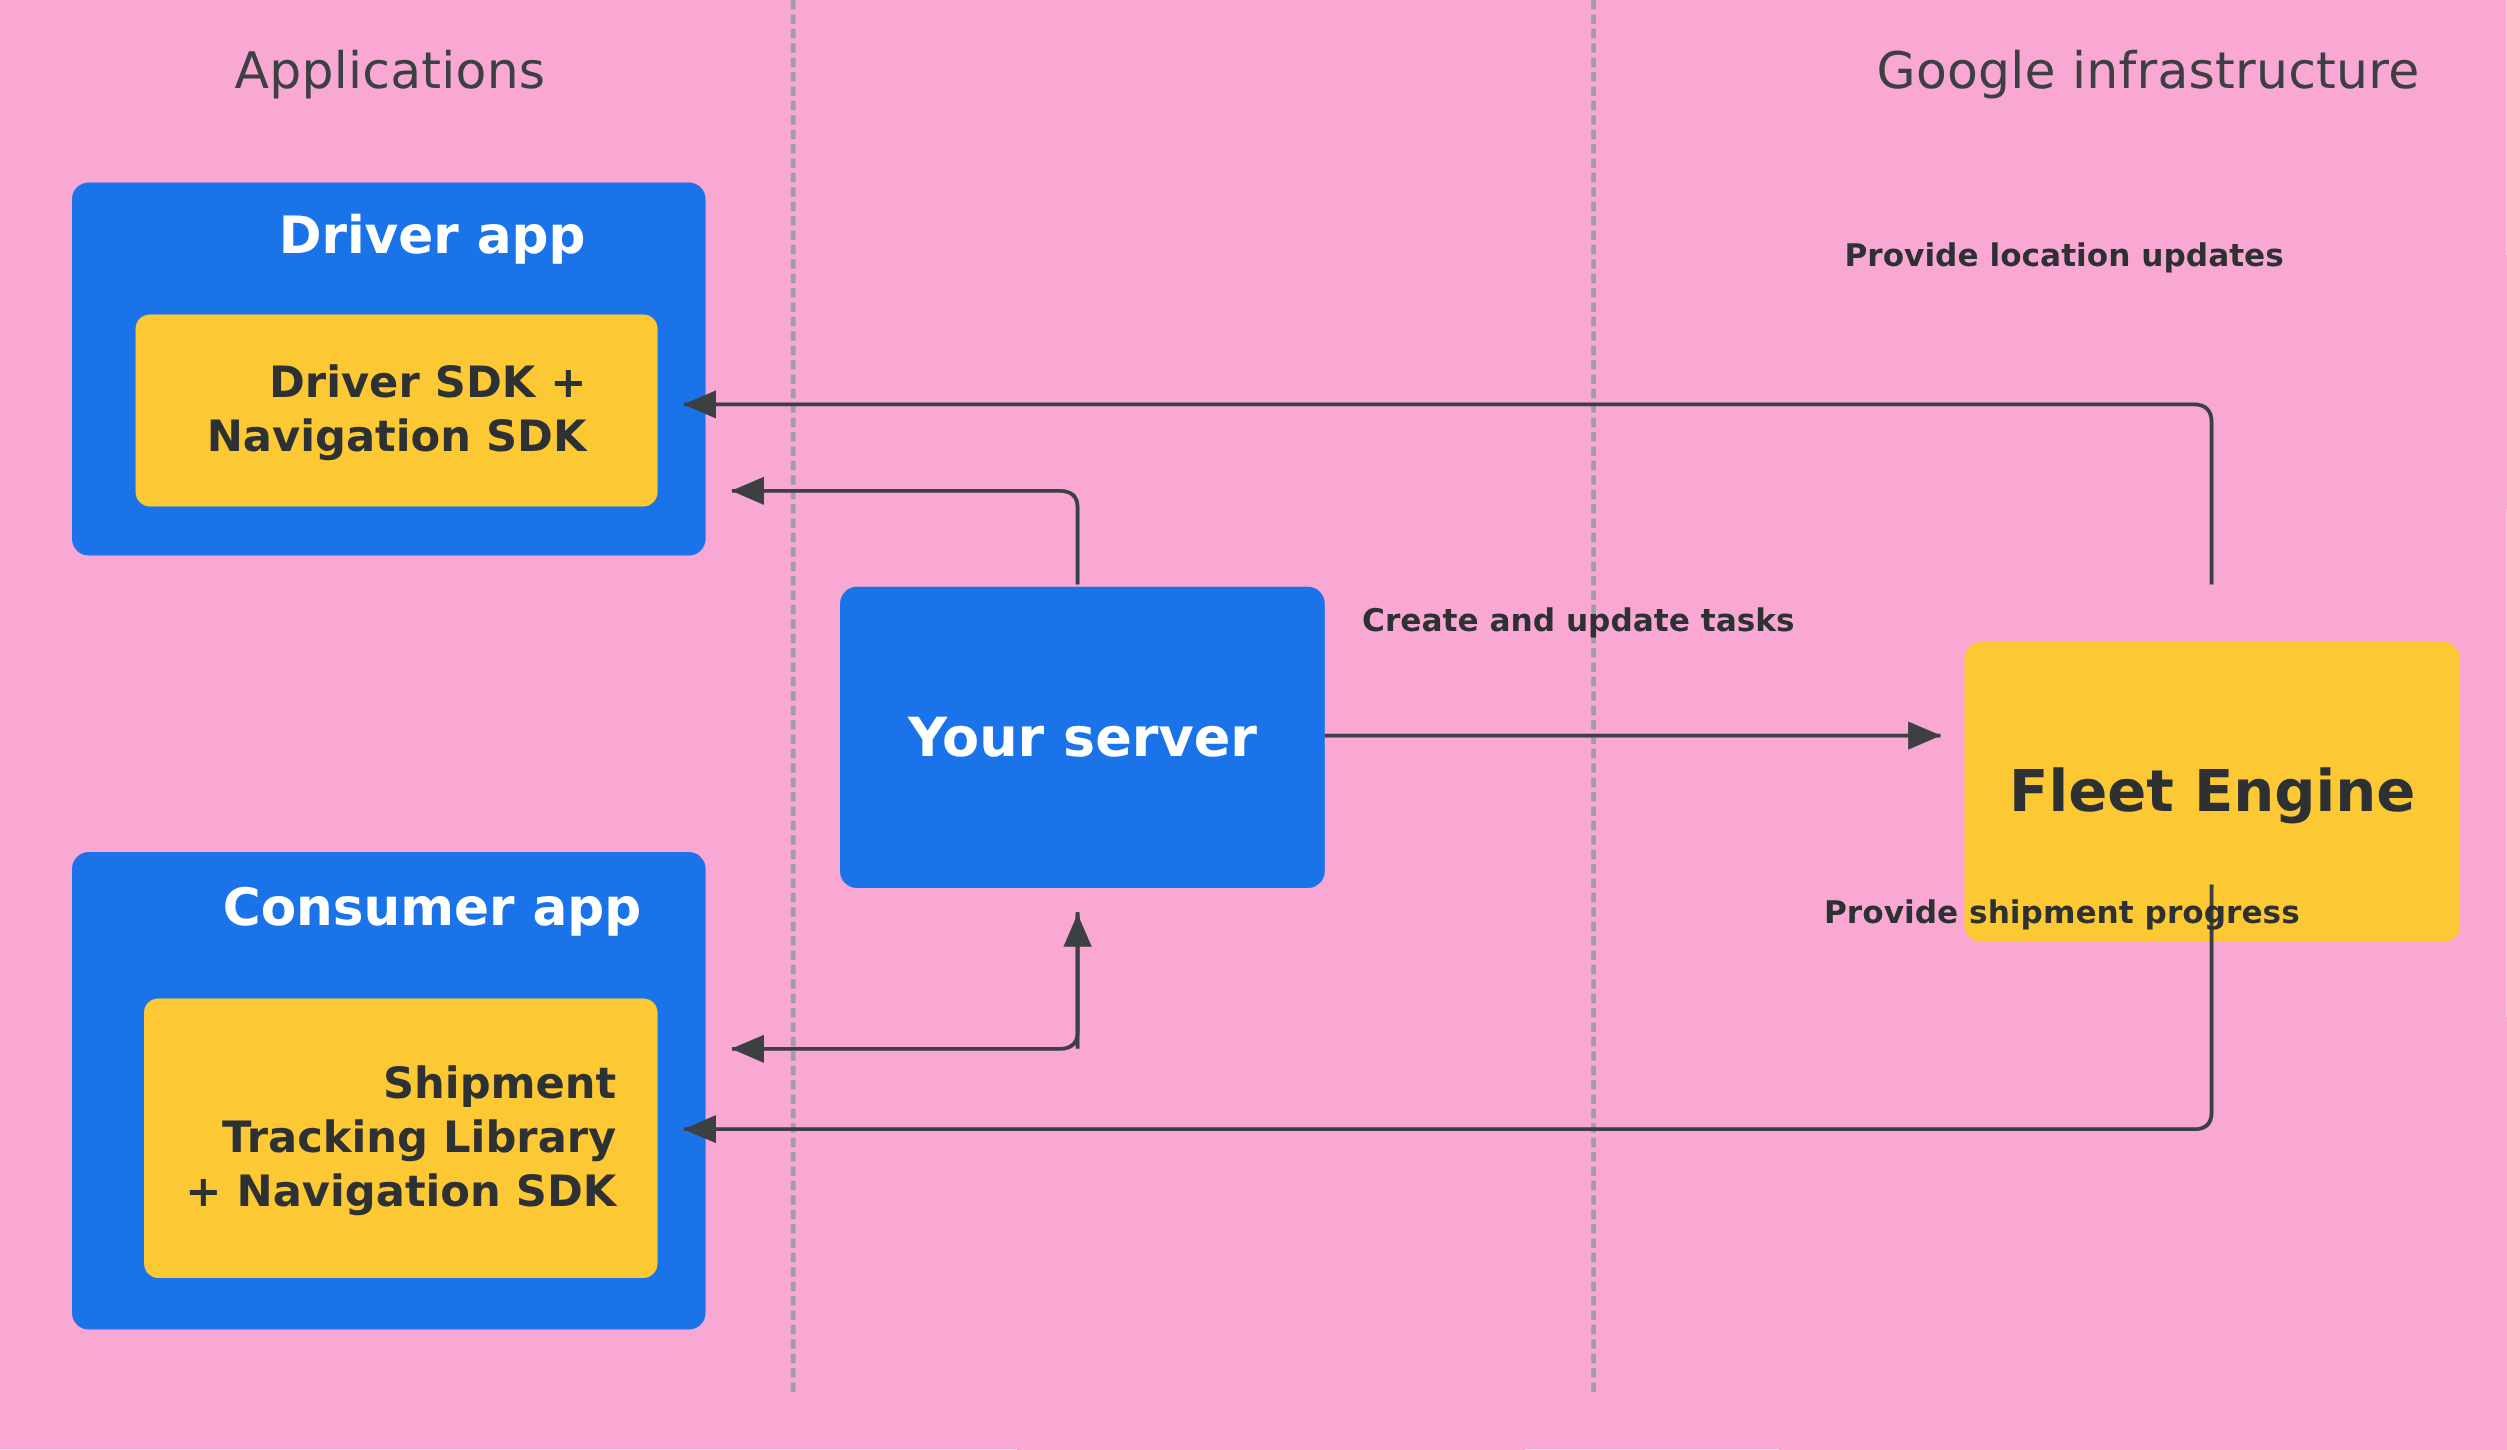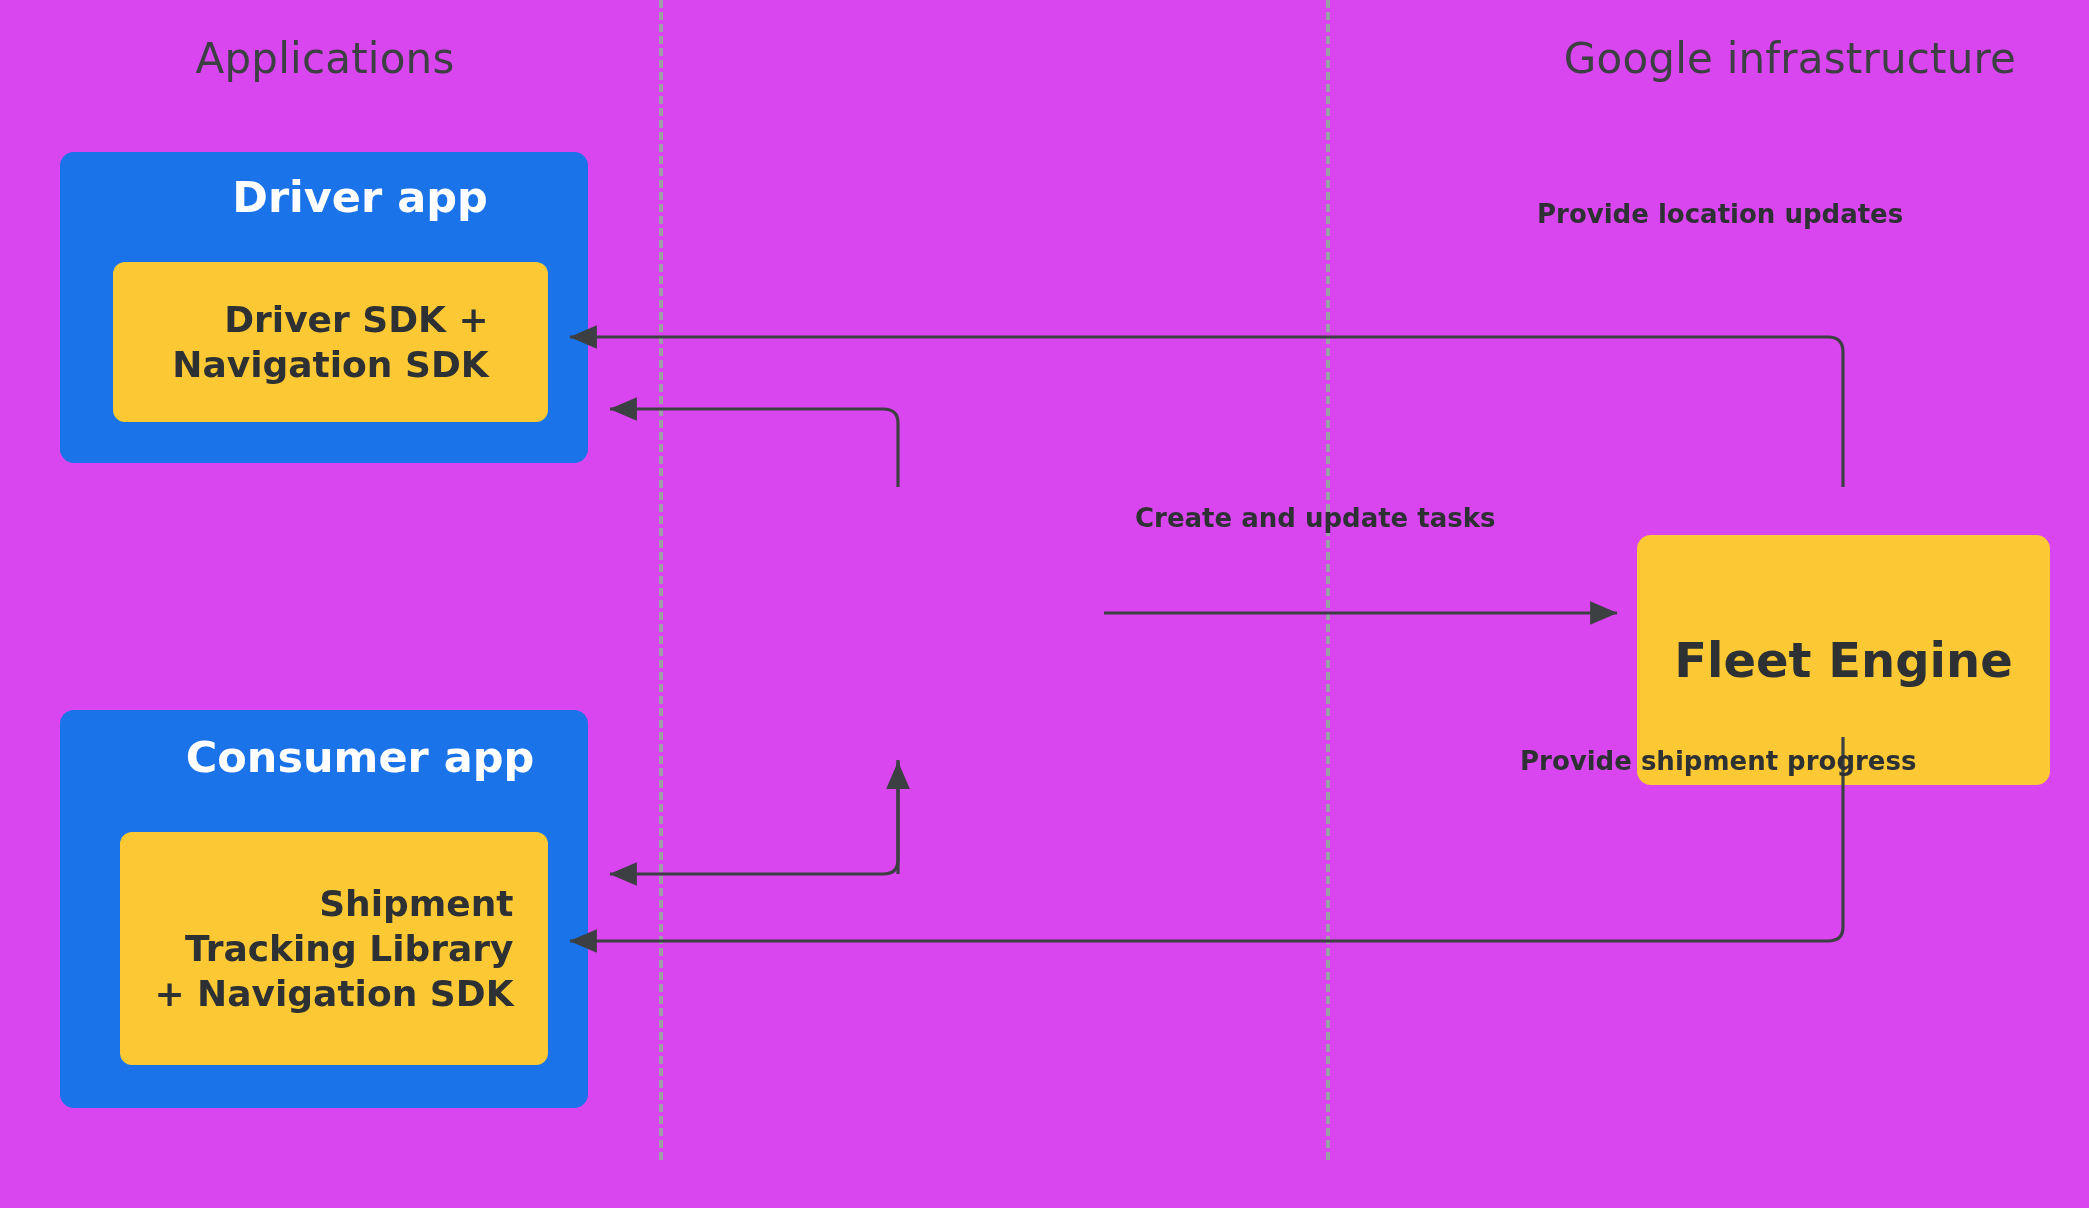--- a/index.html
+++ b/index.html
@@ -4,21 +4,21 @@
 <style>
   html, body {
     margin: 0;
     padding: 0;
     background: #ffffff;
   }
   #stage {
     position: relative;
     width: 2089px;
     height: 1208px;
-    background: #d946ef;
+    background: #f9a8d4;
     overflow: hidden;
     font-family: "DejaVu Sans", "Liberation Sans", sans-serif;
   }
   
   .col-header {
     position: absolute;
     text-align: center;
     color: #3C4043;
     font-size: 42px;
     font-weight: 400;
@@ -158,20 +158,23 @@
     <div class="app-title">Consumer app</div>
   </div>
   <div class="sdk-box" id="consumer-sdk">
     <div class="sdk-text">
       <span>Shipment</span><br>
       <span>Tracking Library</span><br>
       <span>+ Navigation SDK</span>
     </div>
   </div>
 
+  <div class="app-box" id="your-server">
+    <div class="server-text">Your server</div>
+  </div>
 
   <div id="fleet-engine">
     <div class="fleet-text">Fleet Engine</div>
   </div>
 
   <svg id="arrow-layer" viewBox="0 0 2089 1208" width="2089" height="1208">
     <defs>
       <marker id="arrowhead" markerWidth="9" markerHeight="8" refX="8.4" refY="4" orient="auto" markerUnits="strokeWidth">
         <path d="M0,0.3 L8.6,4 L0,7.7 z" fill="#3C4043"></path>
       </marker>

